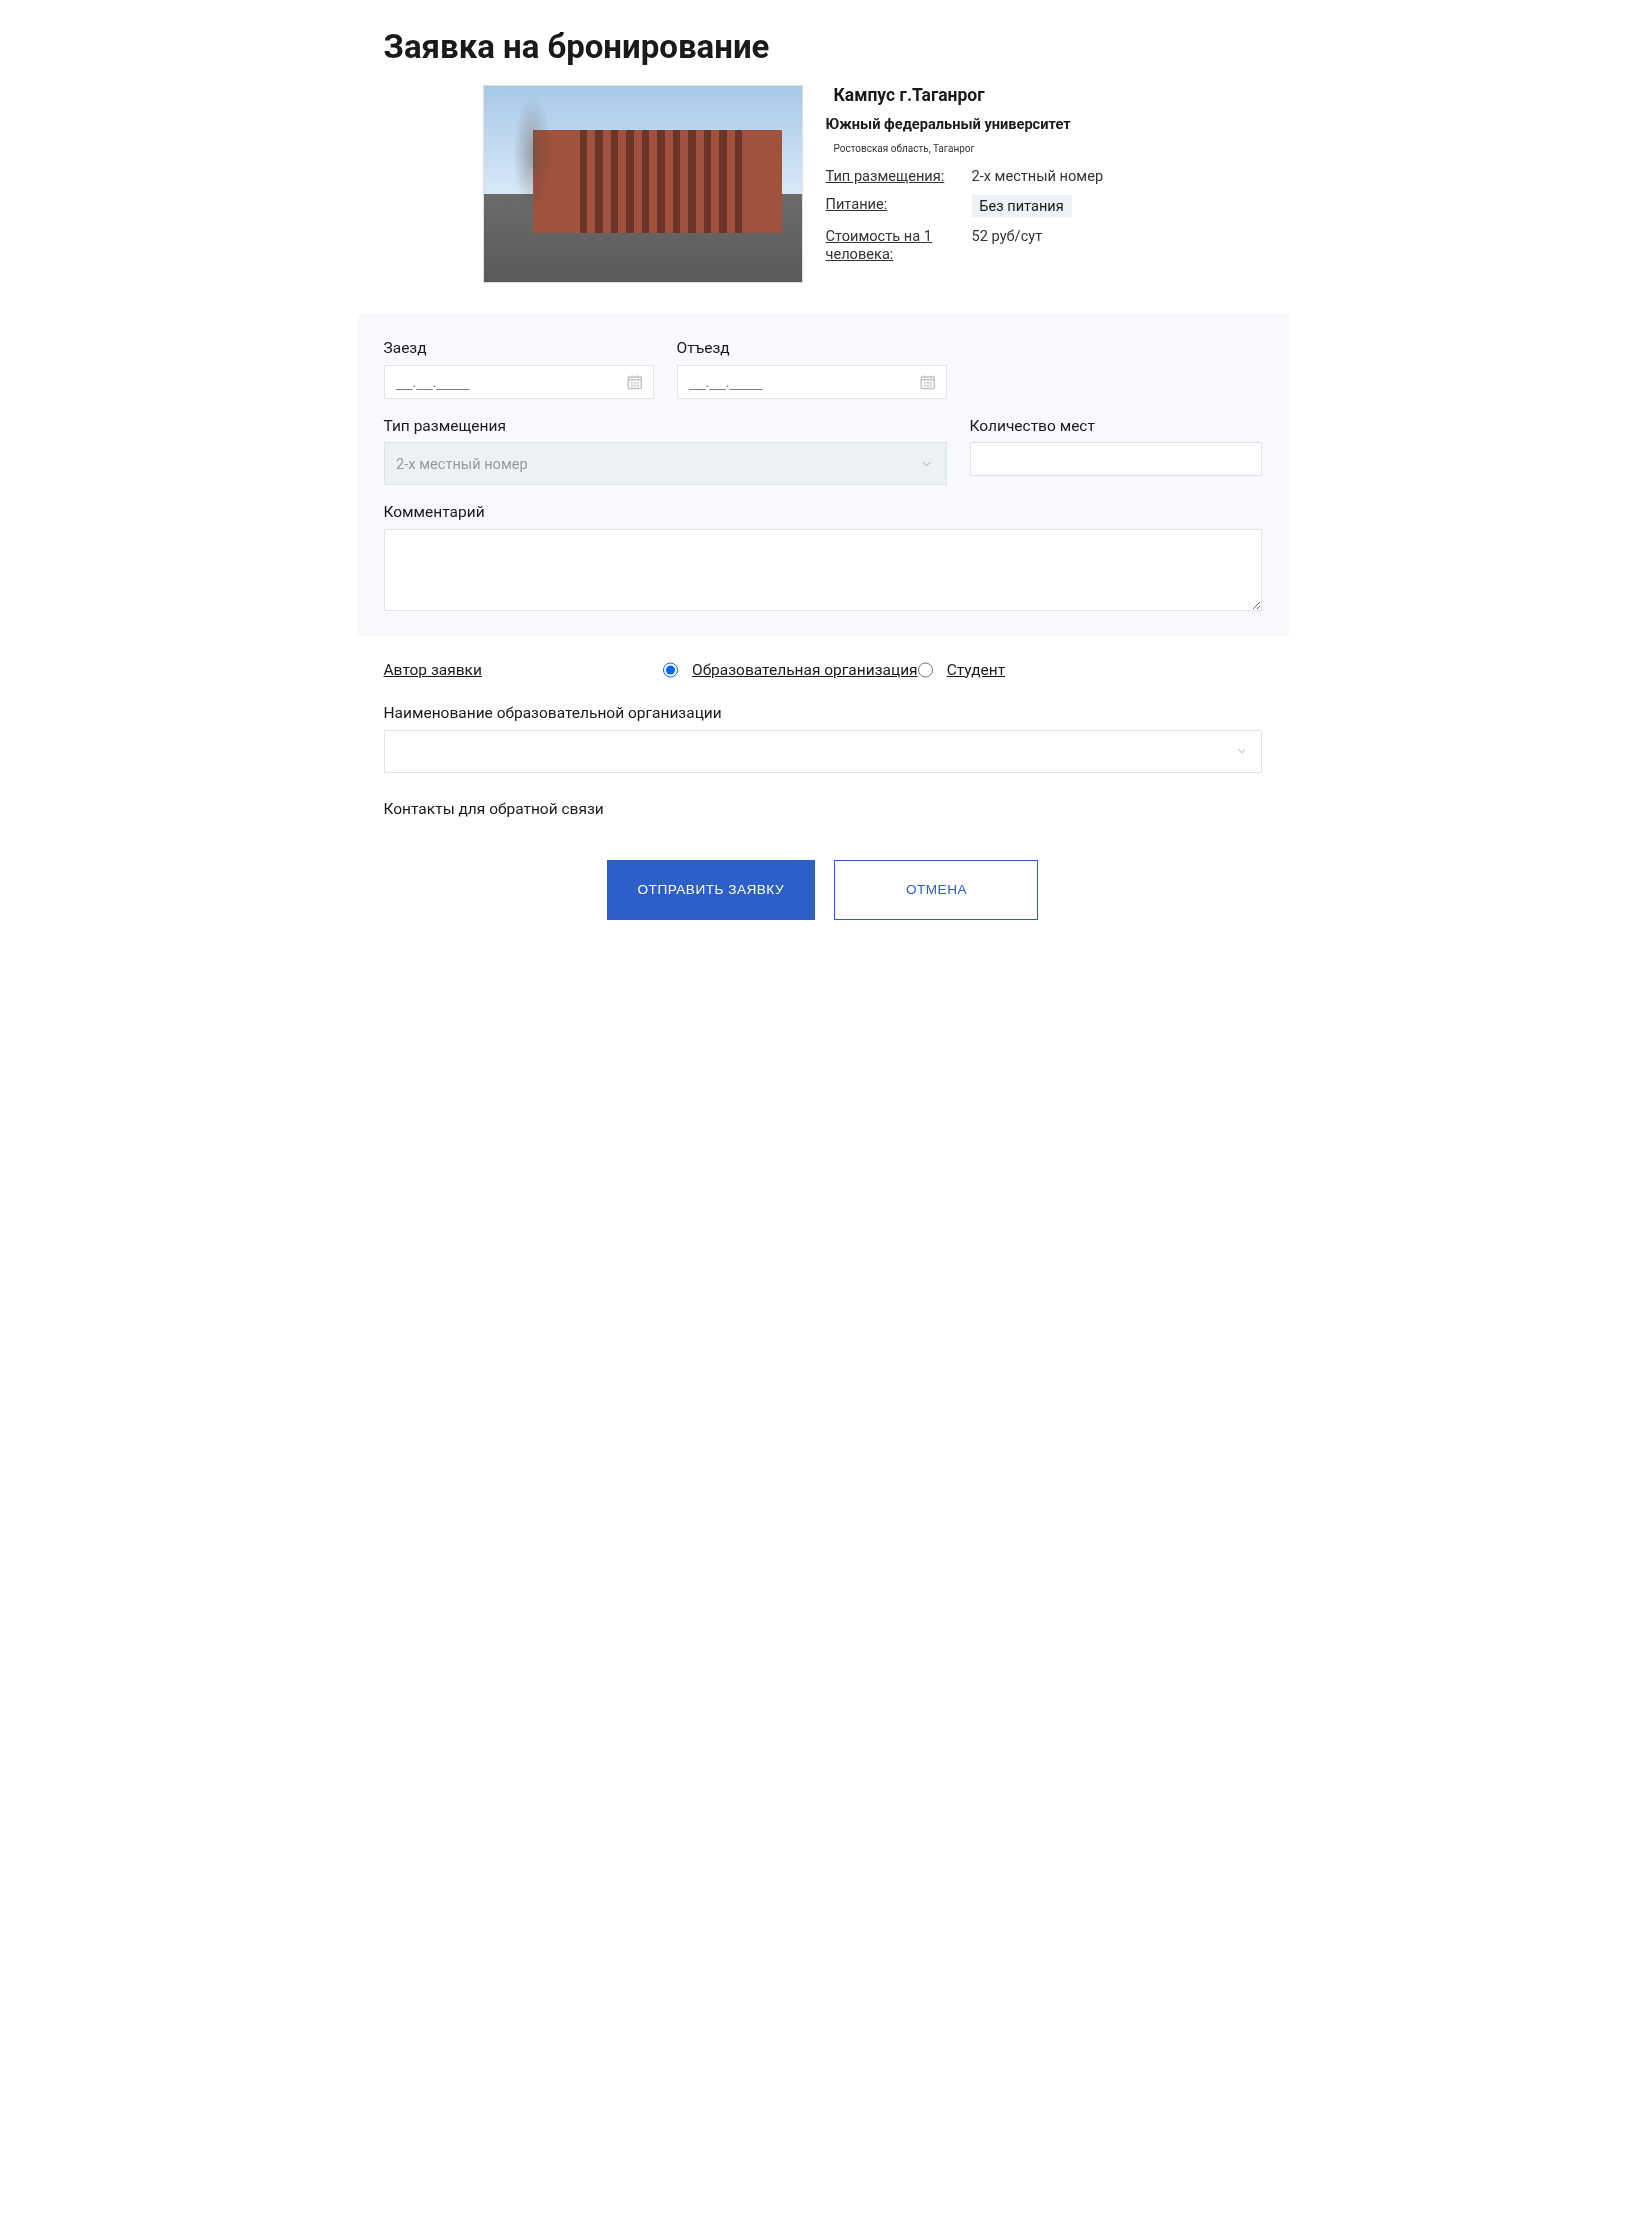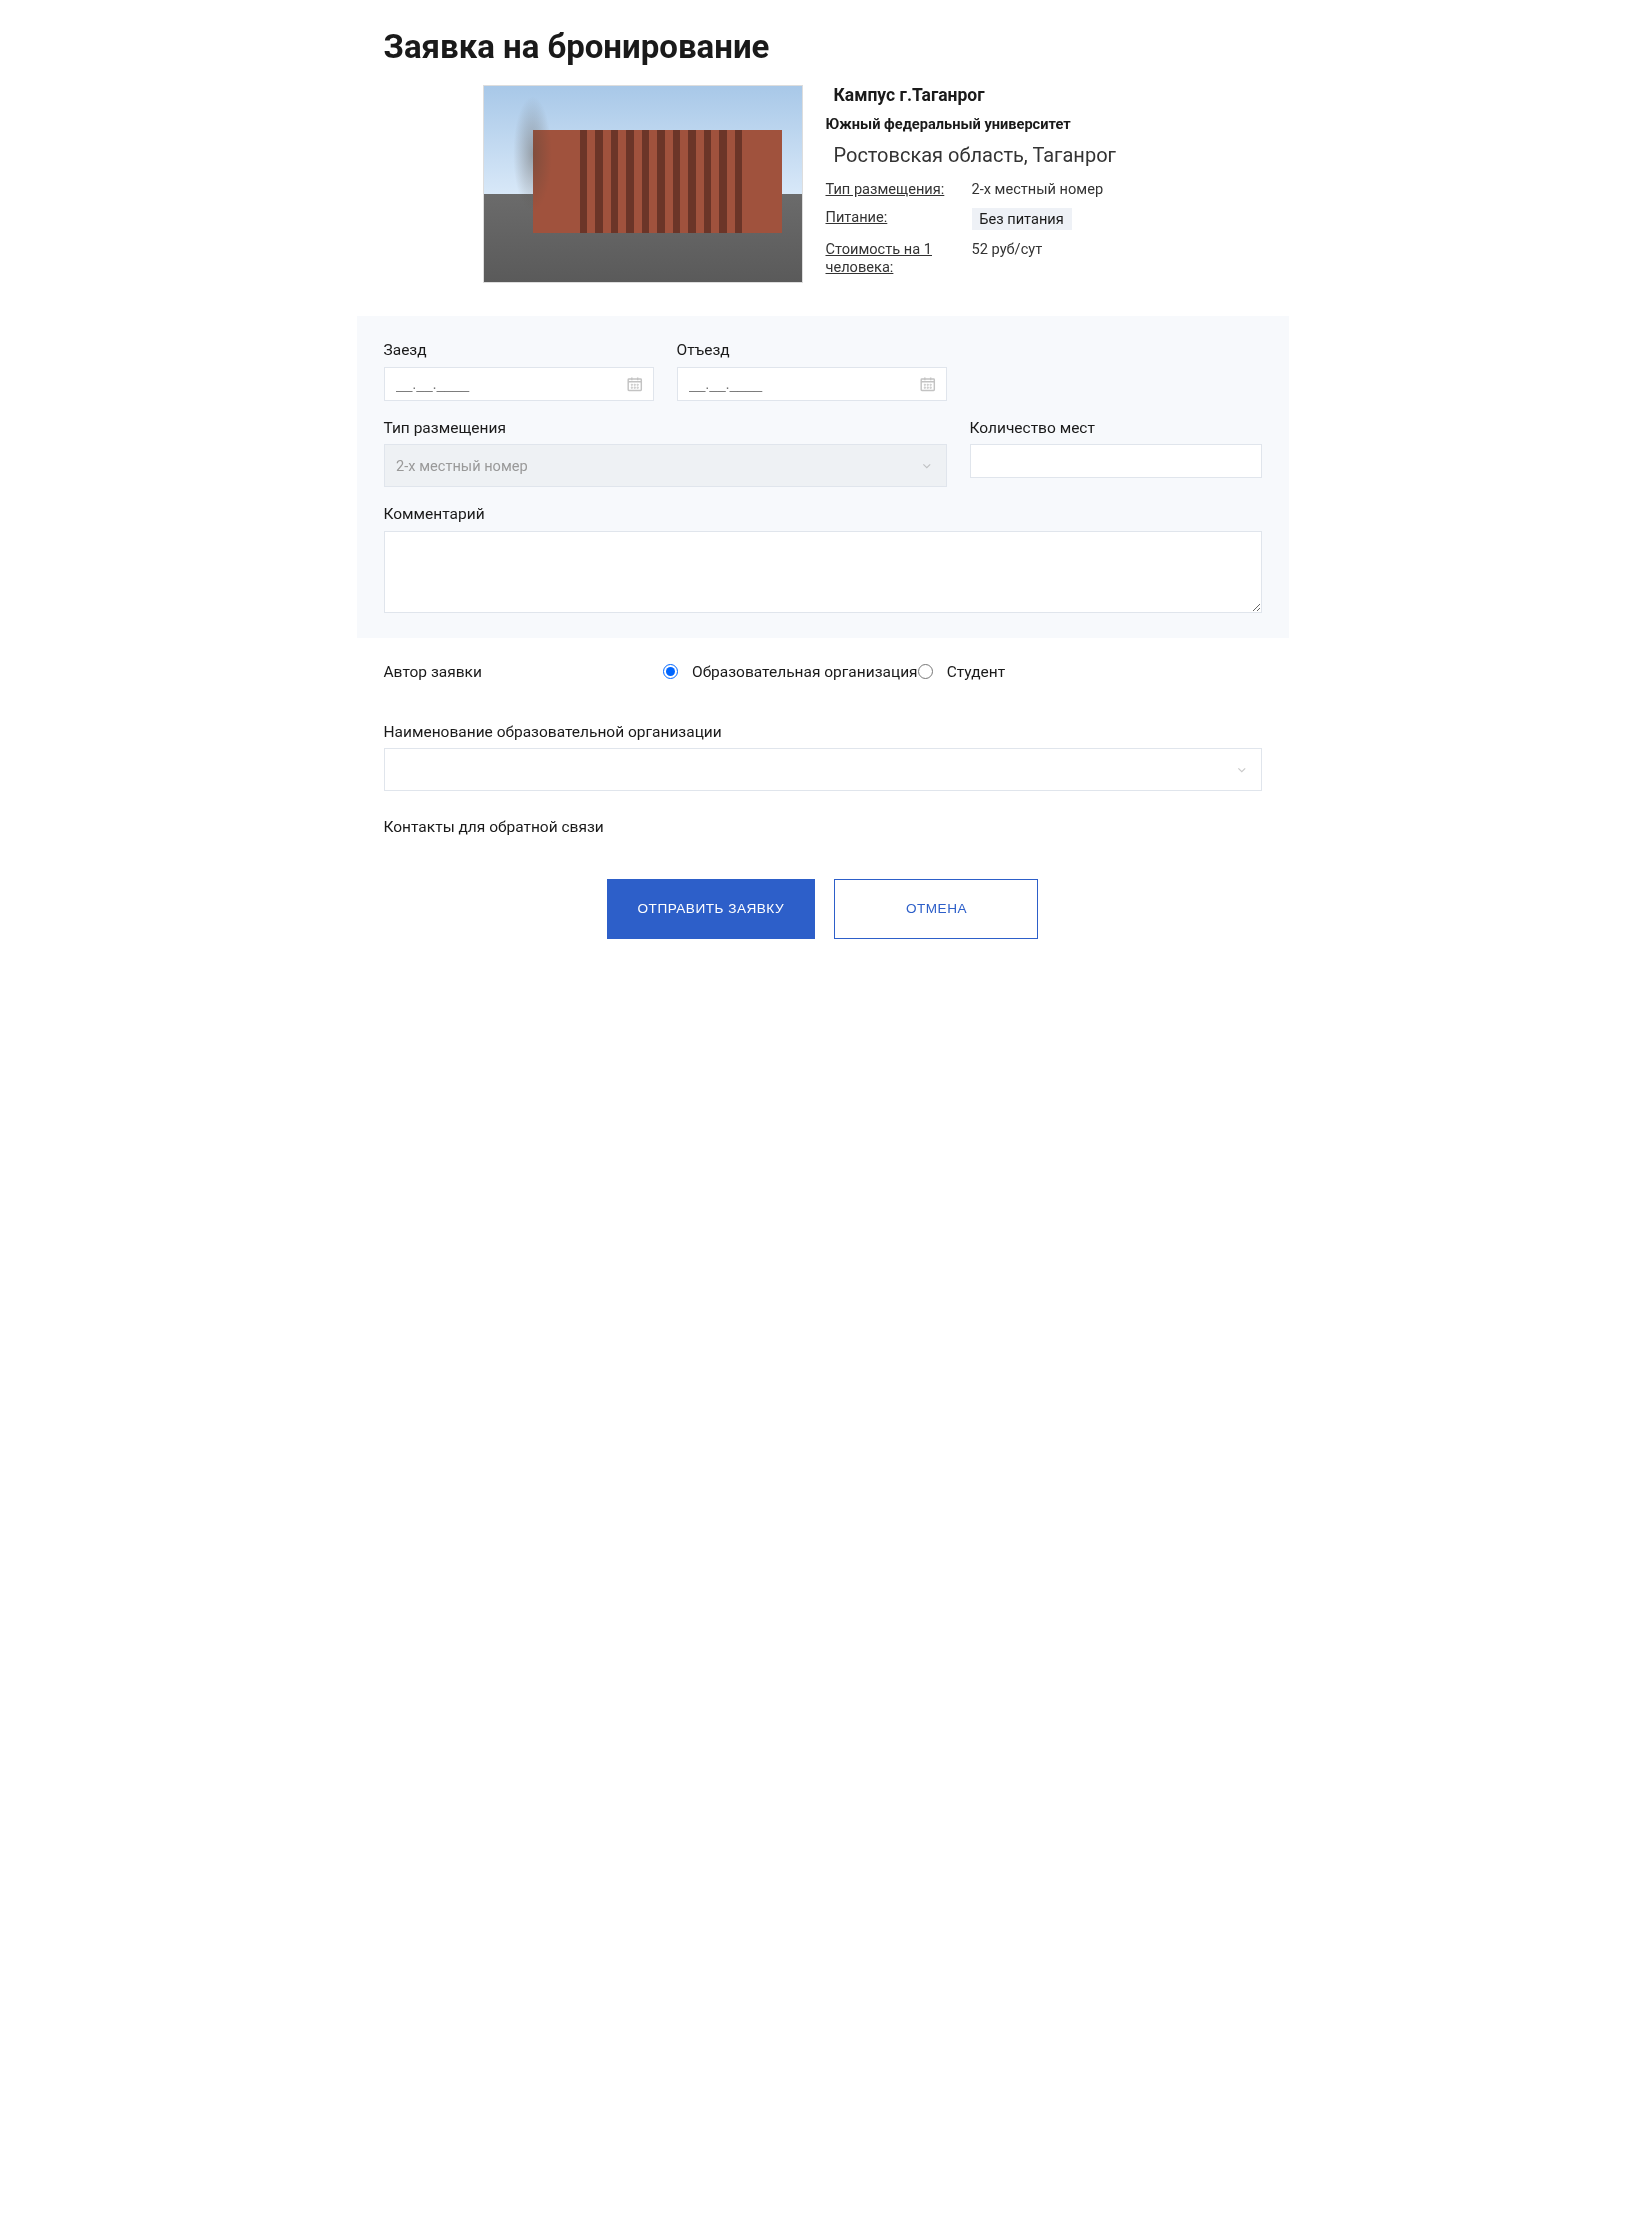--- a/index.html
+++ b/index.html
@@ -42,21 +42,21 @@
     background: repeating-linear-gradient(to right, #a0523d 0 7.8px, #6b3528 7.8px 15.5px);
   }
   .tree {
     position: absolute;
     left: 29px; top: 9.7px; width: 39px; height: 116px;
     background: radial-gradient(ellipse at center, rgba(80,70,60,0.4) 0%, transparent 70%);
   }
   .info-details { flex: 1; }
   .campus-title { font-size: 17.5px; font-weight: 700; margin-bottom: 9.7px; padding-left: 8px; }
   .university { font-size: 14.6px; font-weight: 700; margin-bottom: 9.7px; }
-  .region { font-size: 20px; color: #333; margin-bottom: 13.6px; padding-left: 8px; }
+  .region { font-size: 10px; color: #333; margin-bottom: 13.6px; padding-left: 8px; }
   .info-row { display: flex; margin-bottom: 9.7px; }
   .info-label { width: 146px; font-size: 14.6px; color: #333; flex-shrink: 0; text-decoration: underline; }
   .info-value { font-size: 14.6px; color: #333; }
   .badge {
     background: #eef1f6;
     padding: 1.9px 7.8px;
     font-size: 14.6px;
     display: inline-block;
   }
   .form-section {
@@ -100,21 +100,21 @@
     width: 100%;
     min-height: 82px;
     border: 1px solid #e0e5ec;
     background: #fff;
     padding: 9.7px 11.6px;
     font-size: 14.6px;
     font-family: inherit;
     resize: vertical;
   }
   .author-section, .contact-section { padding: 25px 27px 0 27px; }
-  .author-row { display: flex; align-items: center; gap: 19.4px; margin-bottom: 42px; }
+  .author-row { display: flex; align-items: center; gap: 19.4px; margin-bottom: 25px; text-decoration: underline; }
   .author-label { width: 260px; font-size: 15.5px; flex-shrink: 0; }
   .radio-group { display: flex; align-items: center; }
   .radio-item { display: flex; align-items: center; gap: 13.6px; }
   .radio-item input[type="radio"] { width: 15.5px; height: 15.5px; accent-color: #0066ff; }
   .radio-item label { font-size: 15.5px; }
   .org-field { }
   .org-field label { display: block; font-size: 15.5px; margin-bottom: 7.8px; }
   .contact-row { display: flex; gap: 23px; }
   .contact-label-col { width: 260px; font-size: 15.5px; flex-shrink: 0; line-height: 1.5; }
   .contact-fields { flex: 1; }

